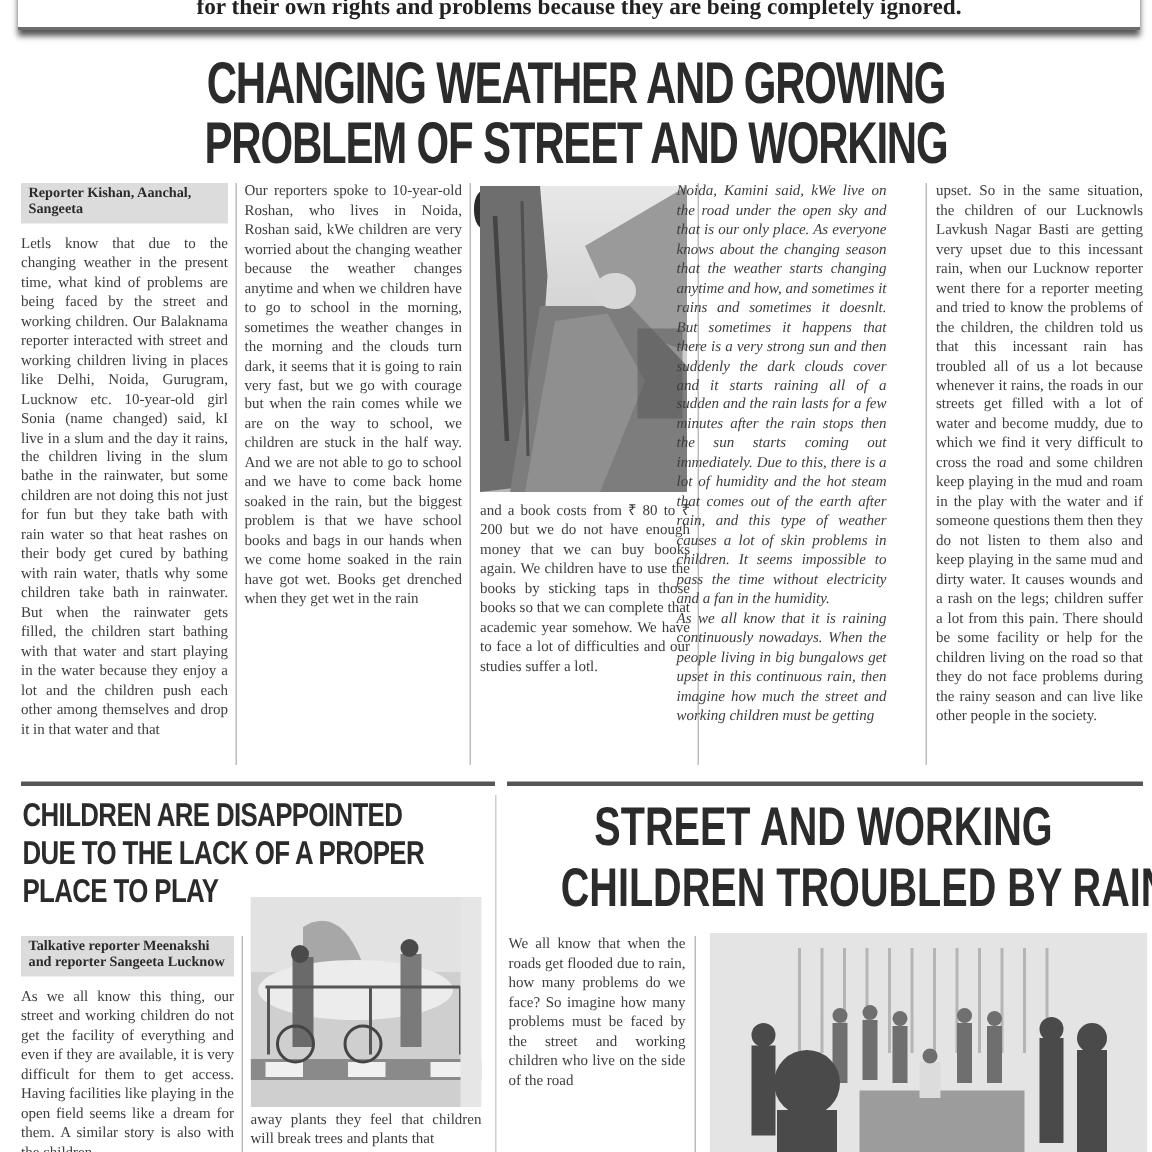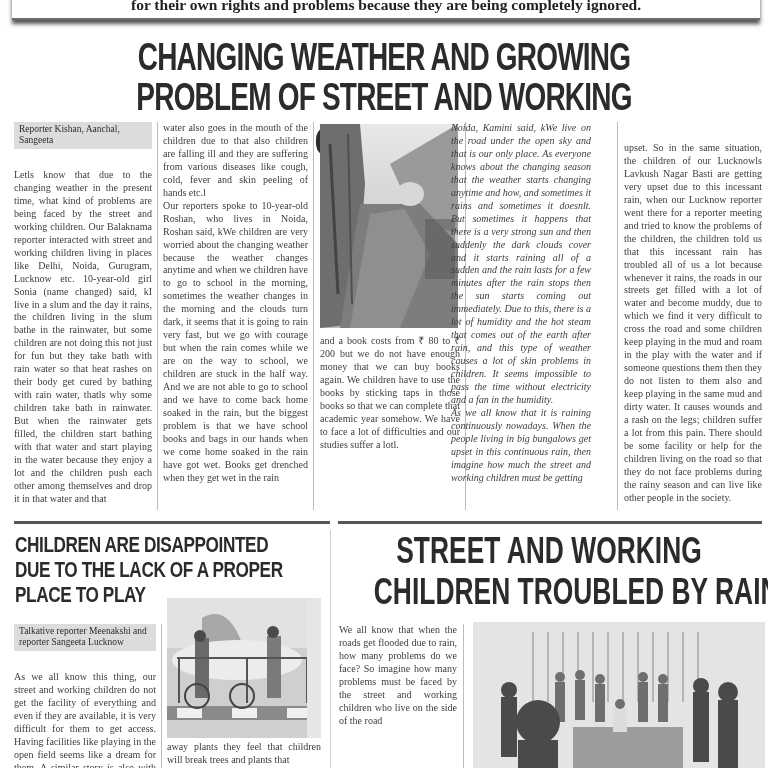--- a/index.html
+++ b/index.html
@@ -8,21 +8,21 @@
   .topbox { position:absolute; left:12px; top:-10px; width:748px; height:28px; background:#fff;
             box-shadow:0 4px 4px #555; border-bottom:2px solid #6d6d6d; }
   .topbox .t { position:absolute; left:0; right:0; bottom:4px; text-align:center;
                font-weight:bold; font-size:15.5px; color:#222; }
   .h1 { position:absolute; left:0; width:768px; text-align:center; font-family:"Liberation Sans", sans-serif;
         font-weight:bold; color:#2b2b2b; letter-spacing:-1px; transform-origin:center top; }
   .h1.l1 { top:34px; font-size:35px; transform:scaleX(0.80) scaleY(1.12); }
   .h1.l2 { top:74px; font-size:35px; transform:scaleX(0.80) scaleY(1.12); }
   .col { position:absolute; font-size:10px; line-height:12.95px; text-align:justify; color:#3d3d3d; }
   .col p { margin:0; }
-  .byline { background:#dcdcdc; font-weight:normal; font-size:9.5px; line-height:11px; padding:2px 5px 3px 5px; color:#2b2b2b; margin-bottom:20px; text-align:left; }
+  .byline { background:#dcdcdc; font-weight:bold; font-size:9.5px; line-height:11px; padding:2px 5px 3px 5px; color:#2b2b2b; margin-bottom:8px; text-align:left; }
   .vrule { position:absolute; width:1px; background:#bcbcbc; }
   .hrule { position:absolute; height:3px; background:#555; }
   .photo { position:absolute; overflow:hidden; }
   .h2 { position:absolute; font-family:"Liberation Sans", sans-serif; font-weight:bold; color:#2b2b2b;
         letter-spacing:-0.5px; transform-origin:left top; }
   .h3 { position:absolute; left:330px; width:438px; text-align:center; font-family:"Liberation Sans", sans-serif;
         font-weight:bold; color:#2b2b2b; transform-origin:center top; }
 </style>
 </head>
 <body>
@@ -34,21 +34,20 @@
 <div class="h1 l1">CHANGING WEATHER AND GROWING</div>
 <div class="h1 l2">PROBLEM OF STREET AND WORKING CHILDREN</div>
 
 <div class="col" style="left:14px; top:122px; width:138px;">
   <div class="byline">Reporter Kishan, Aanchal, Sangeeta</div>
   <p>Letls know that due to the changing weather in the present time, what kind of problems are being faced by the street and working children. Our Balaknama reporter interacted with street and working children living in places like Delhi, Noida, Gurugram, Lucknow etc. 10-year-old girl Sonia (name changed) said, kI live in a slum and the day it rains, the children living in the slum bathe in the rainwater, but some children are not doing this not just for fun but they take bath with rain water so that heat rashes on their body get cured by bathing with rain water, thatls why some children take bath in rainwater. But when the rainwater gets filled, the children start bathing with that water and start playing in the water because they enjoy a lot and the children push each other among themselves and drop it in that water and that</p>
 </div>
 <div class="vrule" style="left:157px; top:122px; height:388px;"></div>
 
 <div class="col" style="left:163px; top:122px; width:145px;">
-  <p>water also goes in the mouth of the children due to that also children are falling ill and they are suffering from various diseases like cough, cold, fever and skin peeling of hands etc.l</p>
   <p>Our reporters spoke to 10-year-old Roshan, who lives in Noida, Roshan said, kWe children are very worried about the changing weather because the weather changes anytime and when we children have to go to school in the morning, sometimes the weather changes in the morning and the clouds turn dark, it seems that it is going to rain very fast, but we go with courage but when the rain comes while we are on the way to school, we children are stuck in the half way. And we are not able to go to school and we have to come back home soaked in the rain, but the biggest problem is that we have school books and bags in our hands when we come home soaked in the rain have got wet. Books get drenched when they get wet in the rain</p>
 </div>
 <div class="vrule" style="left:313px; top:122px; height:388px;"></div>
 
 <div class="photo" style="left:320px; top:124px; width:138px; height:204px;">
   <svg width="138" height="204" viewBox="0 0 138 204">
     <defs>
       <linearGradient id="sky1" x1="0" y1="0" x2="0" y2="1">
         <stop offset="0" stop-color="#e8e8e8"></stop>
           <stop offset="1" stop-color="#b8b8b8"></stop>
@@ -70,21 +69,21 @@
   <p>and a book costs from ₹ 80 to ₹ 200 but we do not have enough money that we can buy books again. We children have to use the books by sticking taps in those books so that we can complete that academic year somehow. We have to face a lot of difficulties and our studies suffer a lotl.</p>
 </div>
 <div class="vrule" style="left:465px; top:122px; height:388px;"></div>
 
 <div class="col" style="left:451px; top:122px; width:140px;font-style:italic;">
   <p>Noida, Kamini said, kWe live on the road under the open sky and that is our only place. As everyone knows about the changing season that the weather starts changing anytime and how, and sometimes it rains and sometimes it doesnlt. But sometimes it happens that there is a very strong sun and then suddenly the dark clouds cover and it starts raining all of a sudden and the rain lasts for a few minutes after the rain stops then the sun starts coming out immediately. Due to this, there is a lot of humidity and the hot steam that comes out of the earth after rain, and this type of weather causes a lot of skin problems in children. It seems impossible to pass the time without electricity and a fan in the humidity.</p>
   <p>As we all know that it is raining continuously nowadays. When the people living in big bungalows get upset in this continuous rain, then imagine how much the street and working children must be getting</p>
 </div>
 <div class="vrule" style="left:617px; top:122px; height:388px;"></div>
 
-<div class="col" style="left:624px; top:122px; width:138px;margin-top:20px;">
+<div class="col" style="left:624px; top:122px; width:138px;">
   <p>upset. So in the same situation, the children of our Lucknowls Lavkush Nagar Basti are getting very upset due to this incessant rain, when our Lucknow reporter went there for a reporter meeting and tried to know the problems of the children, the children told us that this incessant rain has troubled all of us a lot because whenever it rains, the roads in our streets get filled with a lot of water and become muddy, due to which we find it very difficult to cross the road and some children keep playing in the mud and roam in the play with the water and if someone questions them then they do not listen to them also and keep playing in the same mud and dirty water. It causes wounds and a rash on the legs; children suffer a lot from this pain. There should be some facility or help for the children living on the road so that they do not face problems during the rainy season and can live like other people in the society.</p>
 </div>
 
 <div class="hrule" style="left:14px; top:521px; width:316px;"></div>
 <div class="hrule" style="left:338px; top:521px; width:424px;"></div>
 <div class="vrule" style="left:330px; top:530px; height:238px; background:#cfcfcf;"></div>
 
 <div class="h2" style="left:15px; top:532px; font-size:21px; line-height:24px; transform:scaleX(0.82) scaleY(1.05); white-space:nowrap;">
   <div>CHILDREN ARE DISAPPOINTED</div>
   <div>DUE TO THE LACK OF A PROPER</div>

